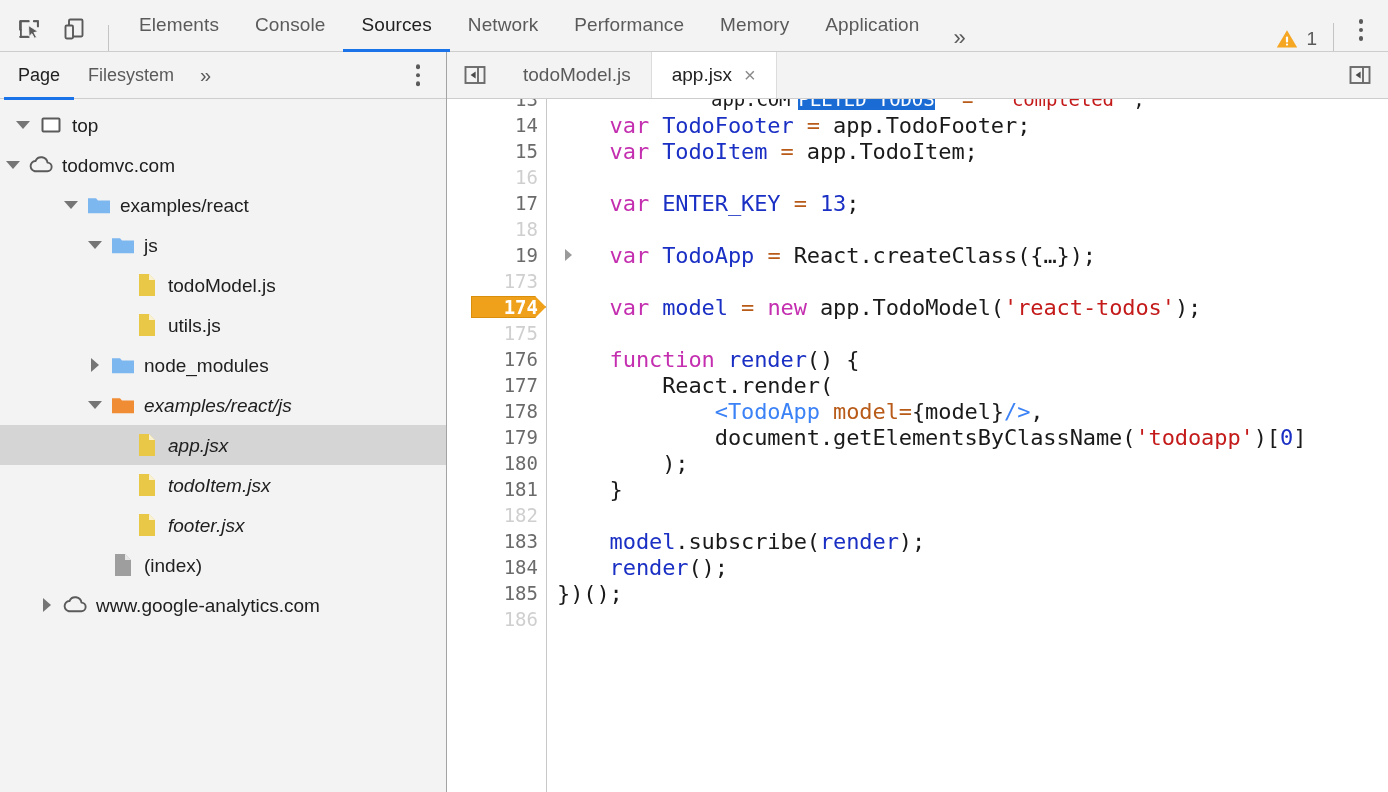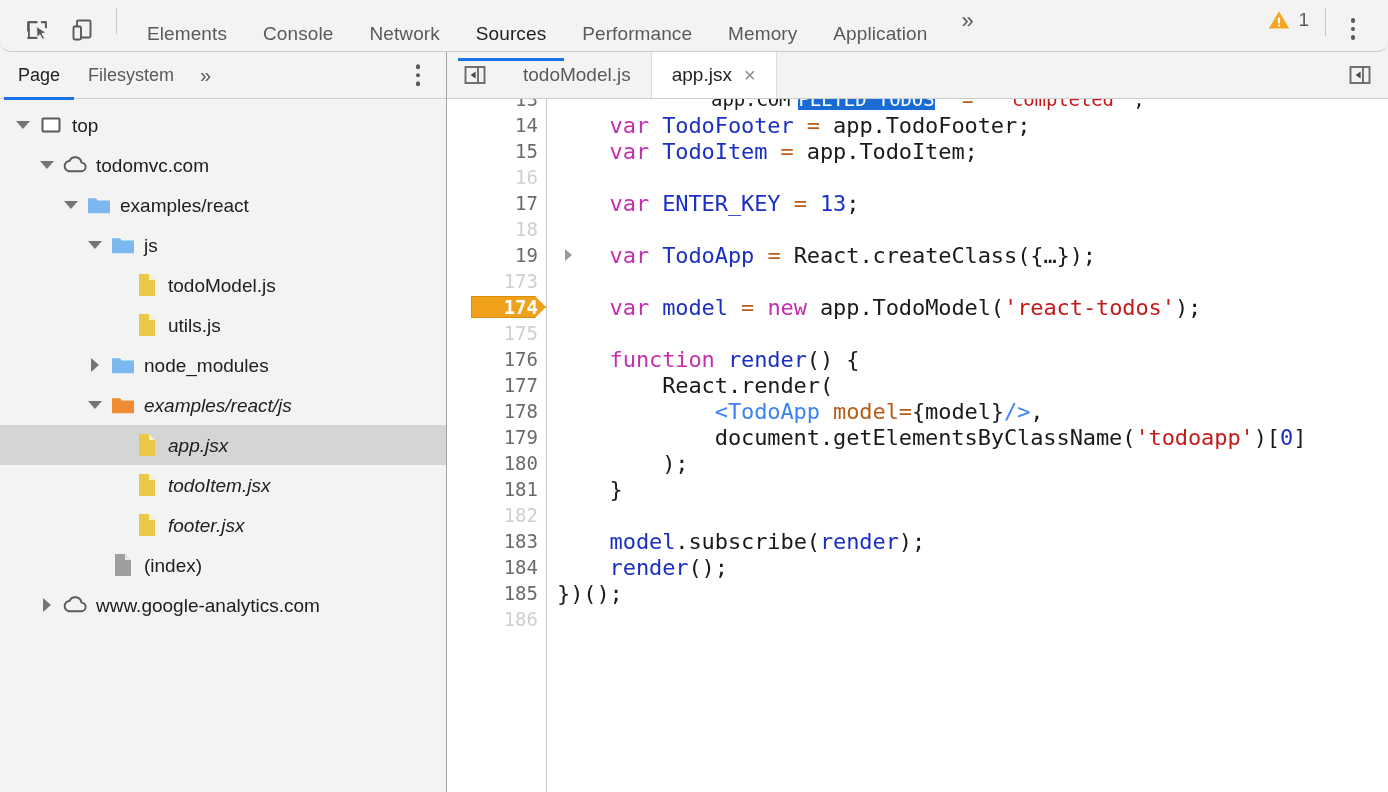--- a/index.html
+++ b/index.html
@@ -18,23 +18,22 @@
     background: #f3f3f3;
   }
 
   
   .main-toolbar {
     height: 52px;
     min-height: 52px;
     background: #f3f3f3;
     border-bottom: 1px solid #cdcdcd;
     display: flex;
-    align-items: flex-start;
-    padding: 8px;
-    border-radius: 11px;
+    align-items: flex-end;
+    padding: 0;
   }
   .tool-icon-btn {
     width: 44px; height: 44px;
     display: flex; align-items: center; justify-content: center;
     cursor: pointer;
   }
   .tool-icon-btn:first-child { margin-left: 8px; }
   .toolbar-sep {
     width: 1px; height: 26px;
     background: #c4c4c4;
@@ -346,22 +345,22 @@
         <rect x="8" y="3.5" width="13.5" height="17" rx="1.2" fill="none" stroke="#5a5a5a" stroke-width="1.9"></rect>
         <rect x="4.5" y="9.5" width="7.5" height="13" rx="1.2" fill="#f3f3f3" stroke="#5a5a5a" stroke-width="1.9"></rect>
       </svg>
     </div>
 
     <div class="toolbar-sep"></div>
 
     <div class="panel-tabs">
       <div class="panel-tab">Elements</div>
       <div class="panel-tab">Console</div>
+      <div class="panel-tab active">Sources</div>
       <div class="panel-tab">Network</div>
-      <div class="panel-tab active">Sources</div>
       <div class="panel-tab">Performance</div>
       <div class="panel-tab">Memory</div>
       <div class="panel-tab">Application</div>
     </div>
 
     <div class="chevrons">»</div>
 
     <div class="spacer"></div>
 
     <div class="warn-group">
@@ -402,21 +401,21 @@
             <span class="tw">
               <span class="caret"></span>
             </span>
             <span class="ic">
               <svg width="24" height="24" viewBox="0 0 24 24">
                 <rect x="3.5" y="5.5" width="17" height="13" rx="1" fill="#ffffff" stroke="#5a5a5a" stroke-width="2"></rect>
               </svg>
             </span>
             <span class="tree-label">top</span>
           </div>
-          <div class="tree-row" style="padding-left: 34px;">
+          <div class="tree-row" style="">
             <span class="tw">
               <span class="caret"></span>
             </span>
             <span class="ic">
               <svg width="26" height="24" viewBox="0 0 26 24">
                 <path d="M6.6 18.2h12.6a4.3 4.3 0 0 0 .3-8.6 6.3 6.3 0 0 0-12-1.6 4 4 0 0 0 .4 10.2z" fill="none" stroke="#5a5a5a" stroke-width="1.9" stroke-linejoin="round"></path>
               </svg>
             </span>
             <span class="tree-label">todomvc.com</span>
           </div>

